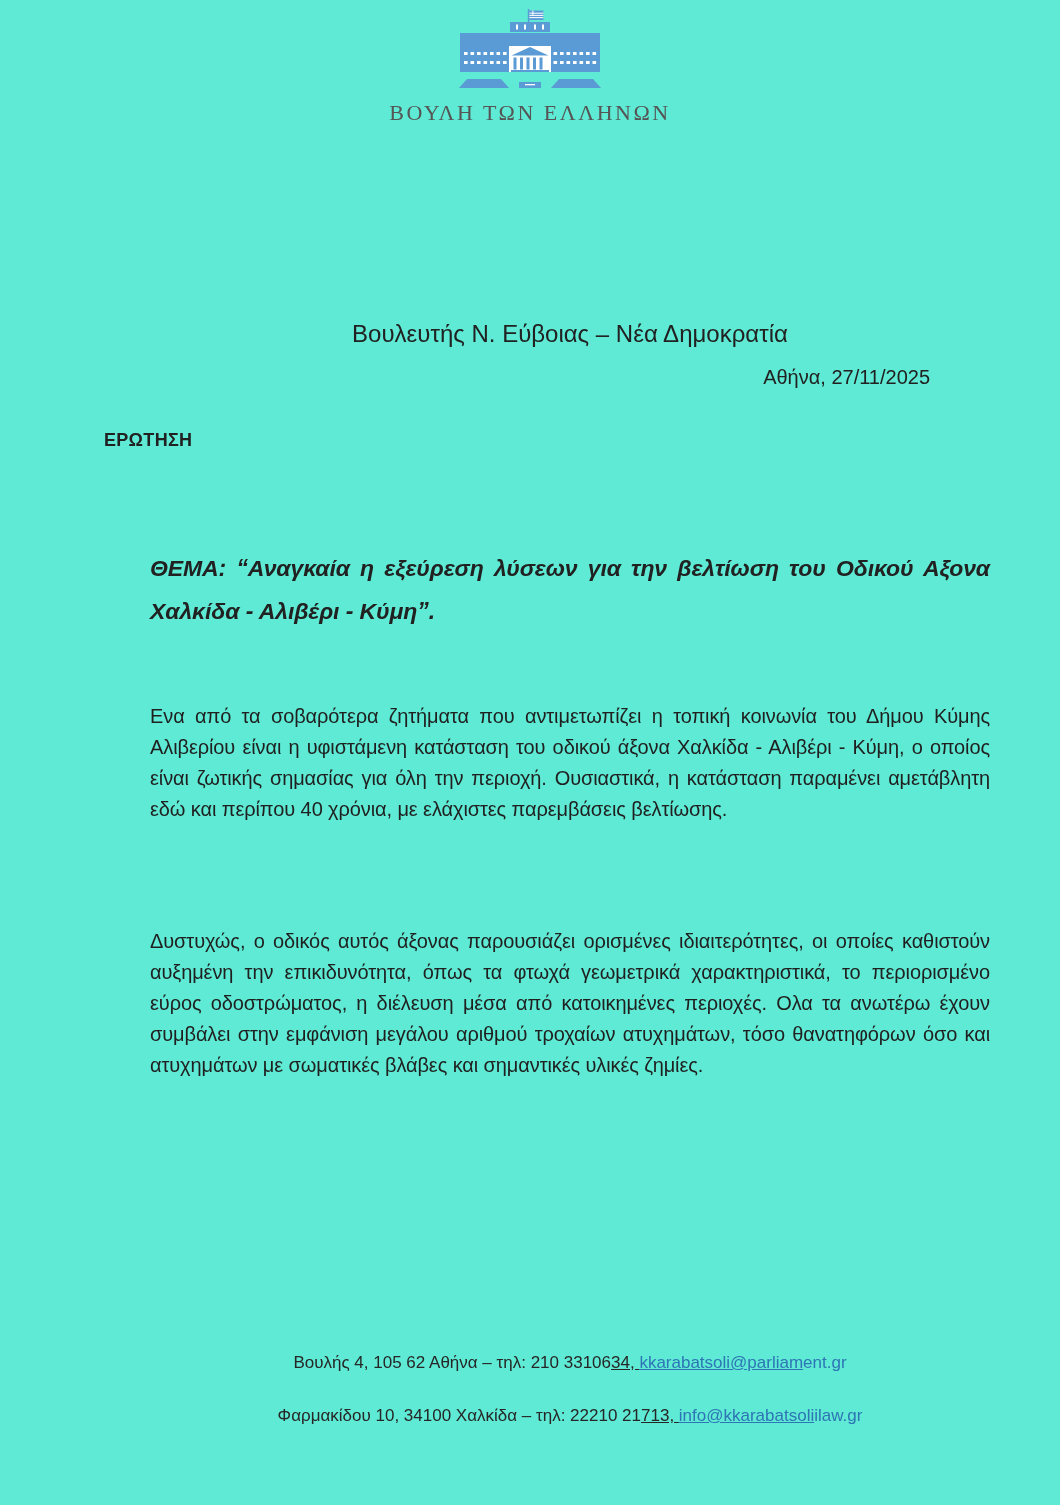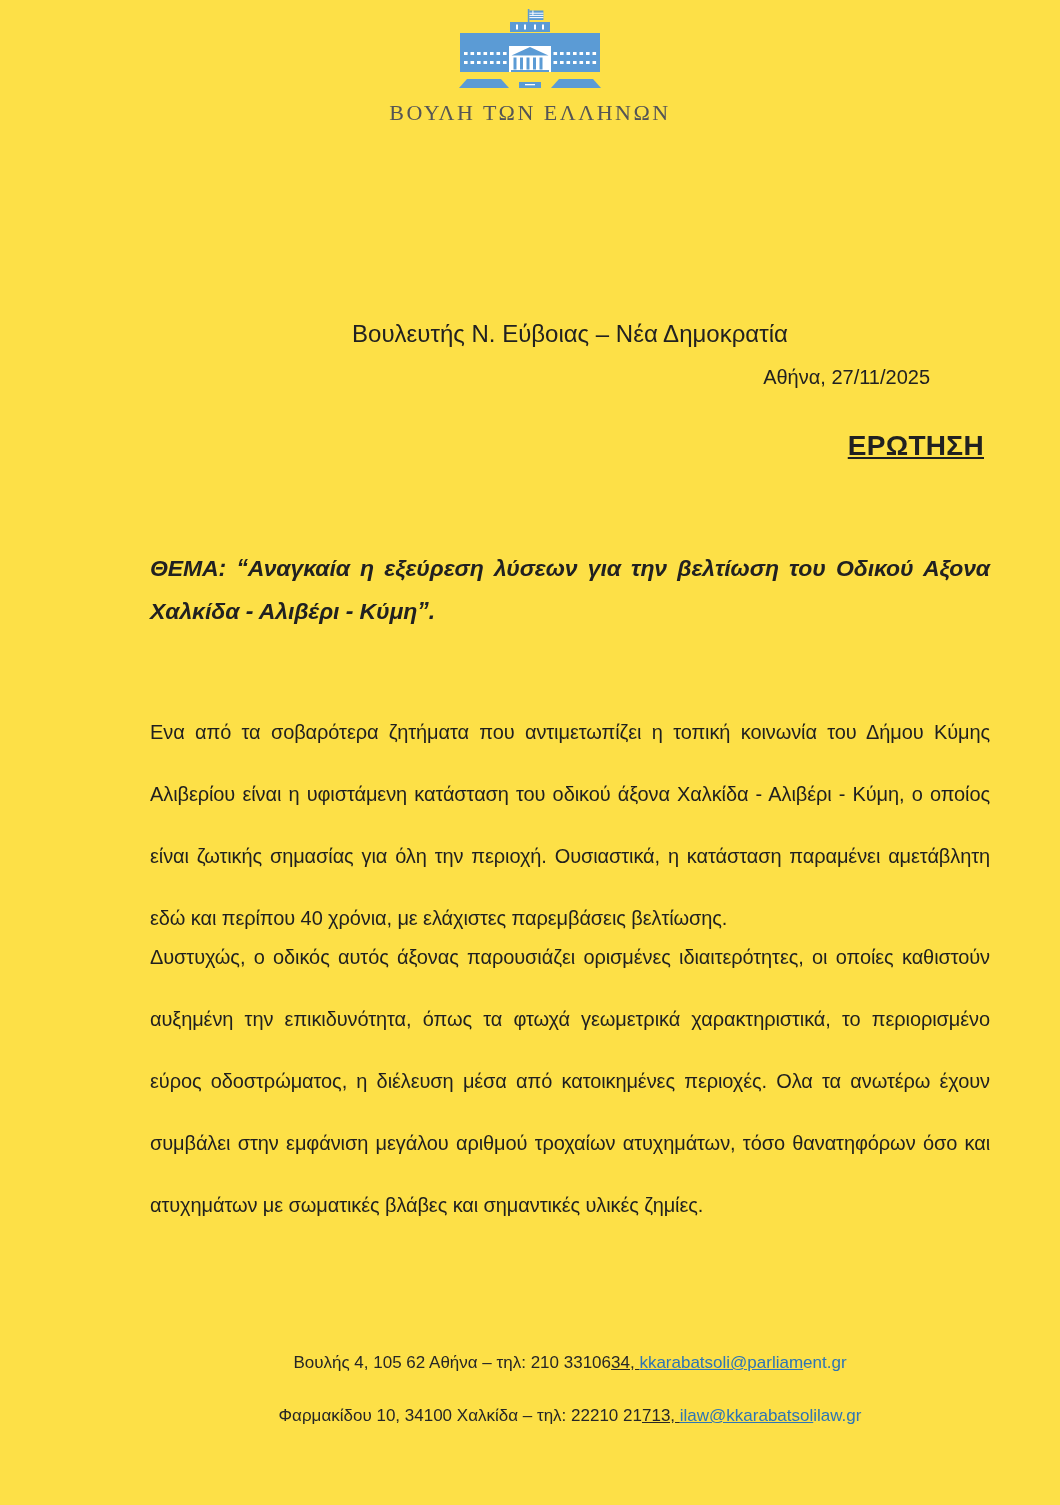--- a/index.html
+++ b/index.html
@@ -4,21 +4,21 @@
 <style>
   * { margin: 0; padding: 0; box-sizing: border-box; }
   html, body { background: #ffffff; }
   body {
     width: 1060px; height: 1505px;
     font-family: "Liberation Sans", sans-serif;
     color: #212121;
     position: relative;
     overflow: hidden;
   }
-  .page { position: relative; width: 1060px; height: 1505px; background: #fde047; }
+  .page { position: relative; width: 1060px; height: 1505px; background: #5eead4; }
   .abs { position: absolute; }
 
   
   .logo-block { top: 8px; left: 0; width: 100%; text-align: center; }
   .logo-block svg { display: inline-block; }
   .logo-caption {
     font-family: "Liberation Serif", serif;
     font-size: 22px;
     letter-spacing: 2.5px;
     color: #555555;
@@ -26,37 +26,37 @@
   }
 
   
   .mp-name  { top: 266px; left: 150px; width: 840px; text-align: center; font-size: 20px; font-weight: bold; letter-spacing: 0.3px; }
   .mp-role  { top: 320px; left: 150px; width: 840px; text-align: center; font-size: 24px; }
   .dateline { top: 366px; left: 150px; width: 780px; text-align: right;  font-size: 20px; }
 
   
   .doc-type {
     top: 430px; left: 104px; width: 880px;
-    text-align: right; font-size: 28px; font-weight: bold;
-    text-decoration: underline; letter-spacing: 0.3px;
+    text-align: left; font-size: 18px; font-weight: bold;
+    letter-spacing: 0.3px;
   }
   .to-line {
     top: 490px; left: 150px; width: 840px;
     font-size: 20px; font-weight: bold; letter-spacing: -0.2px;
   }
   .subject-line {
     top: 547px; left: 150px; width: 840px;
     font-size: 23px; font-weight: bold;
     text-align: justify; line-height: 43px; letter-spacing: -0.1px; font-style: italic;
   }
 
   
   .para {
     left: 150px; width: 840px;
-    font-size: 20px; line-height: 62px;
+    font-size: 20px; line-height: 31px;
     text-align: justify; letter-spacing: -0.1px;
     color: #1f1f1f;
   }
   .para-1 { top: 701px; }
   .para-2 { top: 926px; }
   .para-3 { top: 1188px; text-align-last: justify; }
 
   
   .footer-line {
     left: 150px; width: 840px;
@@ -150,16 +150,16 @@
   <div class="abs doc-type">ΕΡΩΤΗΣΗ</div>
   <div class="abs subject-line">ΘΕΜΑ: “Αναγκαία η εξεύρεση λύσεων για την βελτίωση του Οδικού Αξονα Χαλκίδα - Αλιβέρι - Κύμη”.</div>
 
   <p class="abs para para-1">Ενα από τα σοβαρότερα ζητήματα που αντιμετωπίζει η τοπική κοινωνία του Δήμου Κύμης Αλιβερίου είναι η υφιστάμενη κατάσταση του οδικού άξονα Χαλκίδα - Αλιβέρι - Κύμη, ο οποίος είναι ζωτικής σημασίας για όλη την περιοχή. Ουσιαστικά, η κατάσταση παραμένει αμετάβλητη εδώ και περίπου 40 χρόνια, με ελάχιστες παρεμβάσεις βελτίωσης.</p>
   <p class="abs para para-2">Δυστυχώς, ο οδικός αυτός άξονας παρουσιάζει ορισμένες ιδιαιτερότητες, οι οποίες καθιστούν αυξημένη την επικιδυνότητα, όπως τα φτωχά γεωμετρικά χαρακτηριστικά, το περιορισμένο εύρος οδοστρώματος, η διέλευση μέσα από κατοικημένες περιοχές. Ολα τα ανωτέρω έχουν συμβάλει στην εμφάνιση μεγάλου αριθμού τροχαίων ατυχημάτων, τόσο θανατηφόρων όσο και ατυχημάτων με σωματικές βλάβες και σημαντικές υλικές ζημίες.</p>
 
   <div class="abs footer-line footer-line-1">
     <span>Βουλής 4, 105 62 Αθήνα – τηλ: 210 33106</span><span class="u-black">34, </span><a class="email-link"><span class="u">kkarabatsoli@parliam</span><span class="nu">ent.gr</span></a>
   </div>
   <div class="abs footer-line footer-line-2">
-    <span>Φαρμακίδου 10, 34100 Χαλκίδα – τηλ: 22210 21</span><span class="u-black">713, </span><a class="email-link"><span class="u">ilaw@kkarabatsol</span><span class="nu">ilaw.gr</span></a>
+    <span>Φαρμακίδου 10, 34100 Χαλκίδα – τηλ: 22210 21</span><span class="u-black">713, </span><a class="email-link"><span class="u">info@kkarabatsoli</span><span class="nu">ilaw.gr</span></a>
   </div>
 
 </div>
 
 </body></html>

